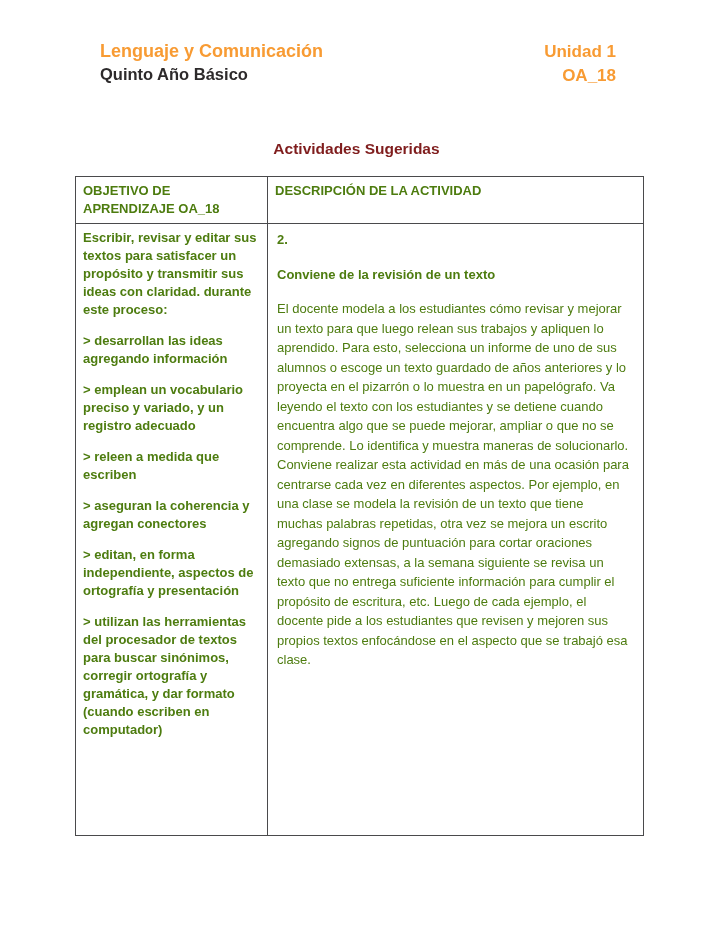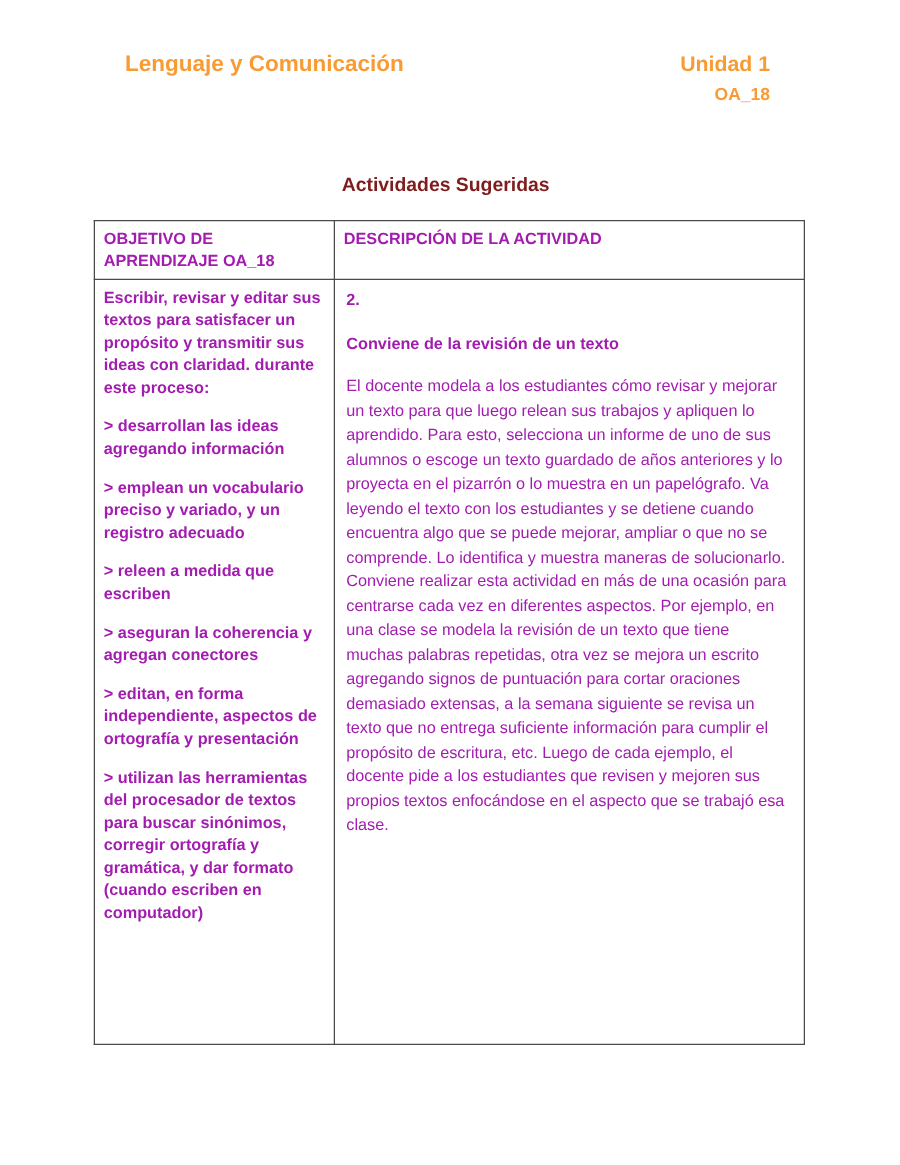--- a/index.html
+++ b/index.html
@@ -12,37 +12,37 @@
     overflow: hidden;
   }
   .page { position: relative; width: 713px; height: 932px; background: #fff; }
 
   .doc-header { position: absolute; left: 100px; top: 40px; }
   .doc-subject { font-size: 18px; font-weight: bold; color: var(--accent); line-height: 23px; }
   .doc-grade   { font-size: 16.5px; font-weight: bold; color: #2d2a2b; line-height: 22px; }
 
   .doc-header-right { position: absolute; right: 97px; top: 40px; text-align: right; }
   .doc-unit { font-size: 17px; font-weight: bold; color: var(--accent); line-height: 23px; margin-left: 11px; }
-  .doc-oa   { font-size: 14px; font-weight: bold; color: var(--accent); line-height: 25px; }
+  .doc-oa   { font-size: 17px; font-weight: bold; color: var(--accent); line-height: 25px; }
 
   .page-title {
     position: absolute; top: 140px; left: 0; width: 100%;
     text-align: center; font-size: 15.5px; font-weight: bold; color: #7f1d1d;
   }
 
   table.activity-table {
     position: absolute; left: 75px; top: 176px;
     width: 568px; border-collapse: collapse;
     table-layout: fixed;
   }
   .activity-table th, .activity-table td {
     border: 1.2px solid #4a4a4c;
     vertical-align: top;
     font-size: 13px;
-    color: #a21caf;
+    color: #4d7c0f;
     margin-top: 24px;
   }
   .col-objective { width: 192px; }
   .col-description { width: 376px; }
 
   .activity-table th { height: 47px; padding: 5px 7px; font-weight: bold; line-height: 18px; }
   th.th-objective { text-align: left; }
   th.th-description { text-align: left; }
 
   td.cell-objective { height: 612px; padding: 5px 6px 20px 7px; font-weight: bold; line-height: 18px; }
@@ -53,20 +53,21 @@
   .cell-description .activity-title  { font-weight: bold; margin-bottom: 15px; }
   .cell-description .activity-body   { font-weight: normal; }
 </style>
 </head>
 <body>
 
 <div class="page">
 
   <div class="doc-header">
     <div class="doc-subject">Lenguaje y Comunicación</div>
+    <div class="doc-grade">Quinto Año Básico</div>
   </div>
 
   <div class="doc-header-right">
     <div class="doc-unit">Unidad 1</div>
     <div class="doc-oa">OA_18</div>
   </div>
 
   <div class="page-title">Actividades Sugeridas</div>
 
   <table class="activity-table">

